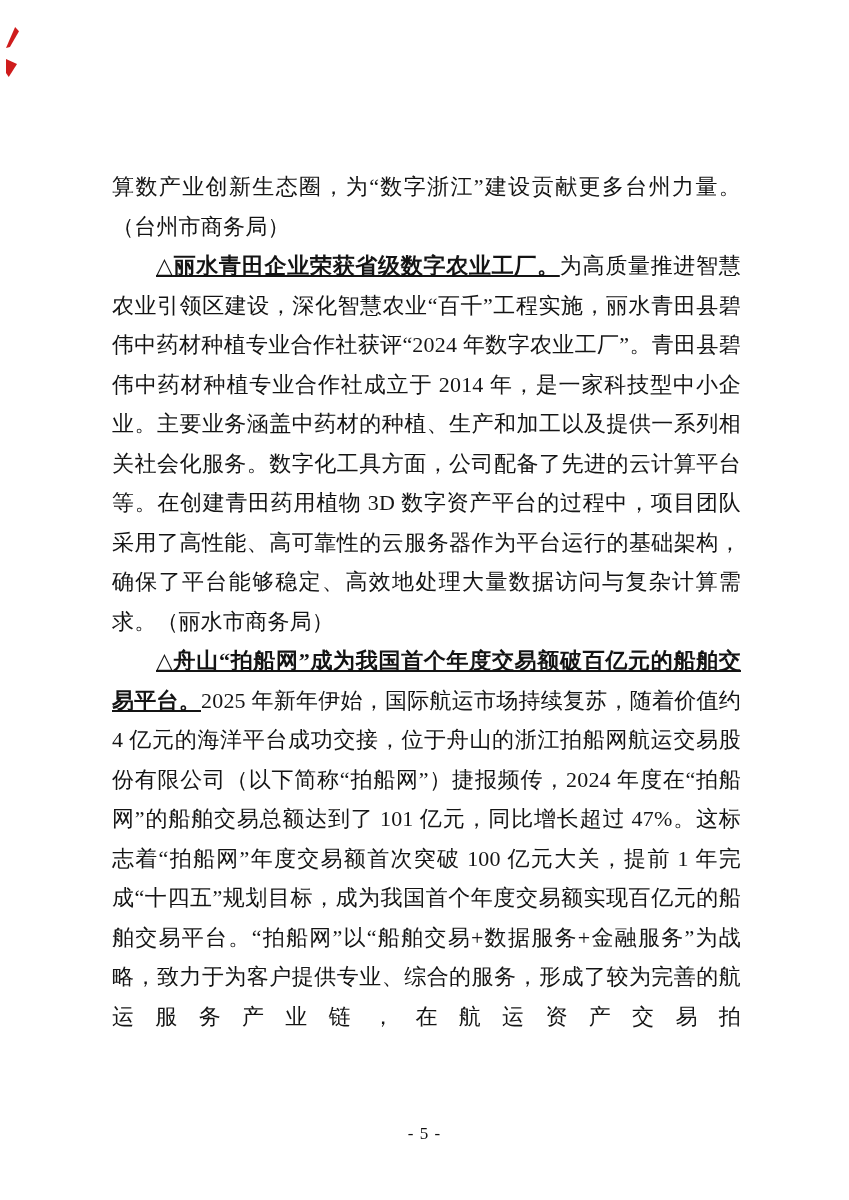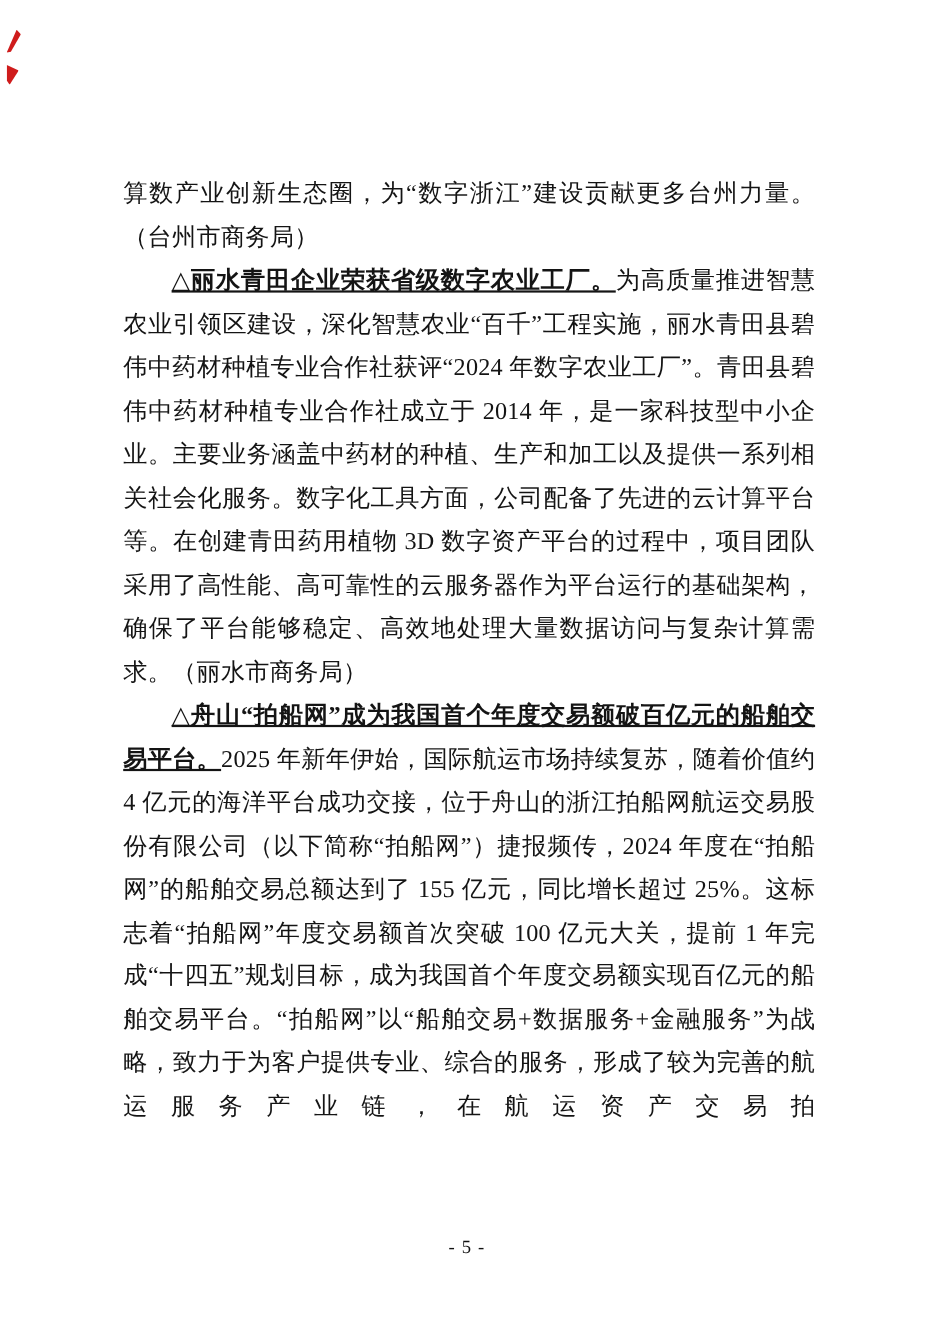--- a/index.html
+++ b/index.html
@@ -12,21 +12,21 @@
     font-family: "Liberation Serif", "DejaVu Serif", serif;
     color: #141414;
   }
   .page {
     position: absolute;
     inset: 0;
   }
   .content {
     position: absolute;
     left: 112px;
-    top: 156px;
+    top: 167px;
     width: 629px;
     font-size: 22px;
     line-height: 39.5px;
     text-align: justify;
     letter-spacing: 0.2px;
   }
   .para { margin: 0; }
   .para.indent { text-indent: 2em; }
   .para .lead { font-weight: bold; text-decoration: underline; }
   .para.justify-last { text-align-last: justify; }
@@ -60,21 +60,21 @@
 
   <span class="red-mark m1" style="background: rgb(207, 28, 28);"></span>
   <span class="red-mark m2" style="background: rgb(207, 28, 28);"></span>
 
   <main class="content">
 
     <p class="para"><span class="lead"></span><span>算数产业创新生态圈，为“数字浙江”建设贡献更多台州力量。（台州市商务局）</span></p>
 
     <p class="para indent"><span class="lead">△丽水青田企业荣获省级数字农业工厂。</span><span>为高质量推进智慧农业引领区建设，深化智慧农业“百千”工程实施，丽水青田县碧伟中药材种植专业合作社获评“2024 年数字农业工厂”。青田县碧伟中药材种植专业合作社成立于 2014 年，是一家科技型中小企业。主要业务涵盖中药材的种植、生产和加工以及提供一系列相关社会化服务。数字化工具方面，公司配备了先进的云计算平台等。在创建青田药用植物 3D 数字资产平台的过程中，项目团队采用了高性能、高可靠性的云服务器作为平台运行的基础架构，确保了平台能够稳定、高效地处理大量数据访问与复杂计算需求。（丽水市商务局）</span></p>
 
-    <p class="para indent justify-last"><span class="lead">△舟山“拍船网”成为我国首个年度交易额破百亿元的船舶交易平台。</span><span>2025 年新年伊始，国际航运市场持续复苏，随着价值约 4 亿元的海洋平台成功交接，位于舟山的浙江拍船网航运交易股份有限公司（以下简称“拍船网”）捷报频传，2024 年度在“拍船网”的船舶交易总额达到了 155 亿元，同比增长超过 25%。这标志着“拍船网”年度交易额首次突破 100 亿元大关，提前 1 年完成“十四五”规划目标，成为我国首个年度交易额实现百亿元的船舶交易平台。“拍船网”以“船舶交易+数据服务+金融服务”为战略，致力于为客户提供专业、综合的服务，形成了较为完善的航运服务产业链，在航运资产交易拍</span></p>
+    <p class="para indent justify-last"><span class="lead">△舟山“拍船网”成为我国首个年度交易额破百亿元的船舶交易平台。</span><span>2025 年新年伊始，国际航运市场持续复苏，随着价值约 4 亿元的海洋平台成功交接，位于舟山的浙江拍船网航运交易股份有限公司（以下简称“拍船网”）捷报频传，2024 年度在“拍船网”的船舶交易总额达到了 101 亿元，同比增长超过 47%。这标志着“拍船网”年度交易额首次突破 100 亿元大关，提前 1 年完成“十四五”规划目标，成为我国首个年度交易额实现百亿元的船舶交易平台。“拍船网”以“船舶交易+数据服务+金融服务”为战略，致力于为客户提供专业、综合的服务，形成了较为完善的航运服务产业链，在航运资产交易拍</span></p>
 
   </main>
 
   <footer class="page-footer">
     <span>- 5 -</span>
   </footer>
 
 </div>
 
 </body></html>

